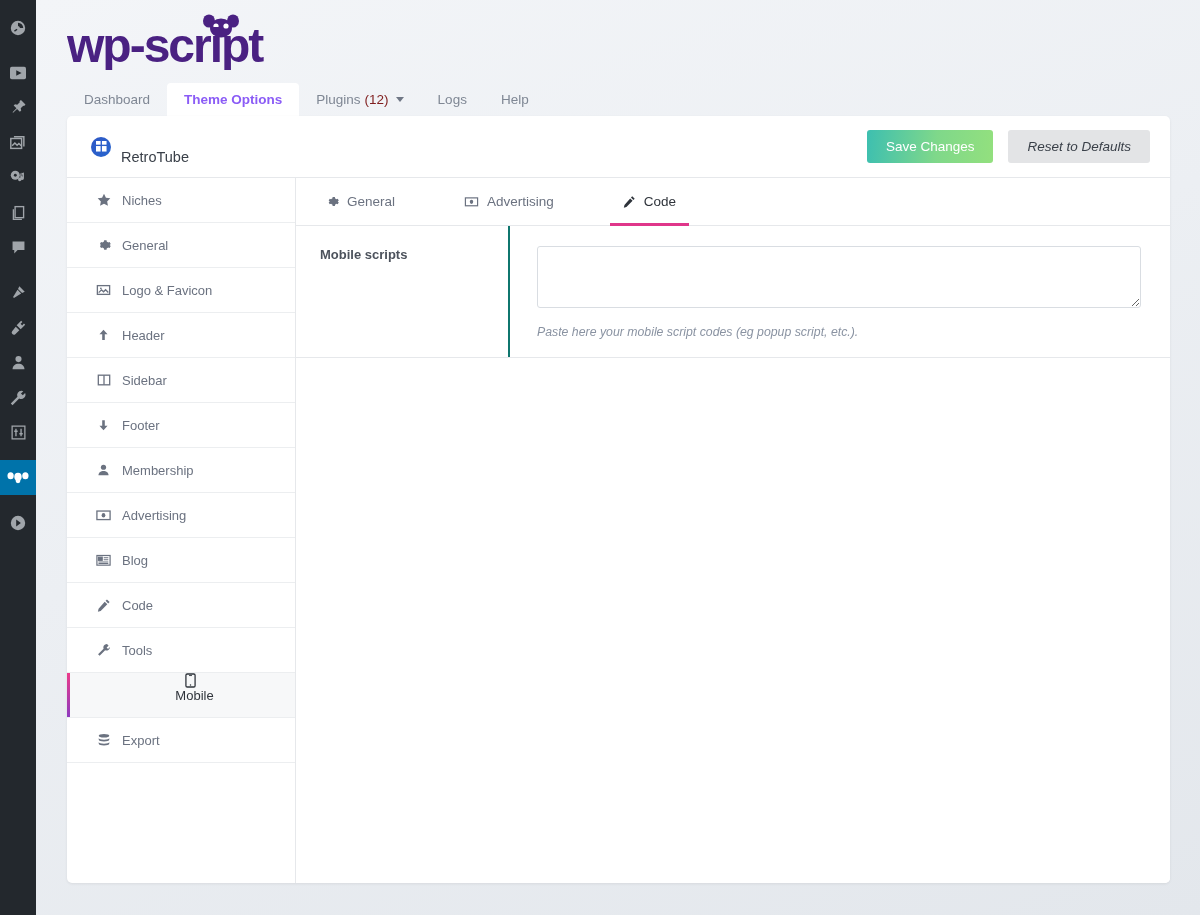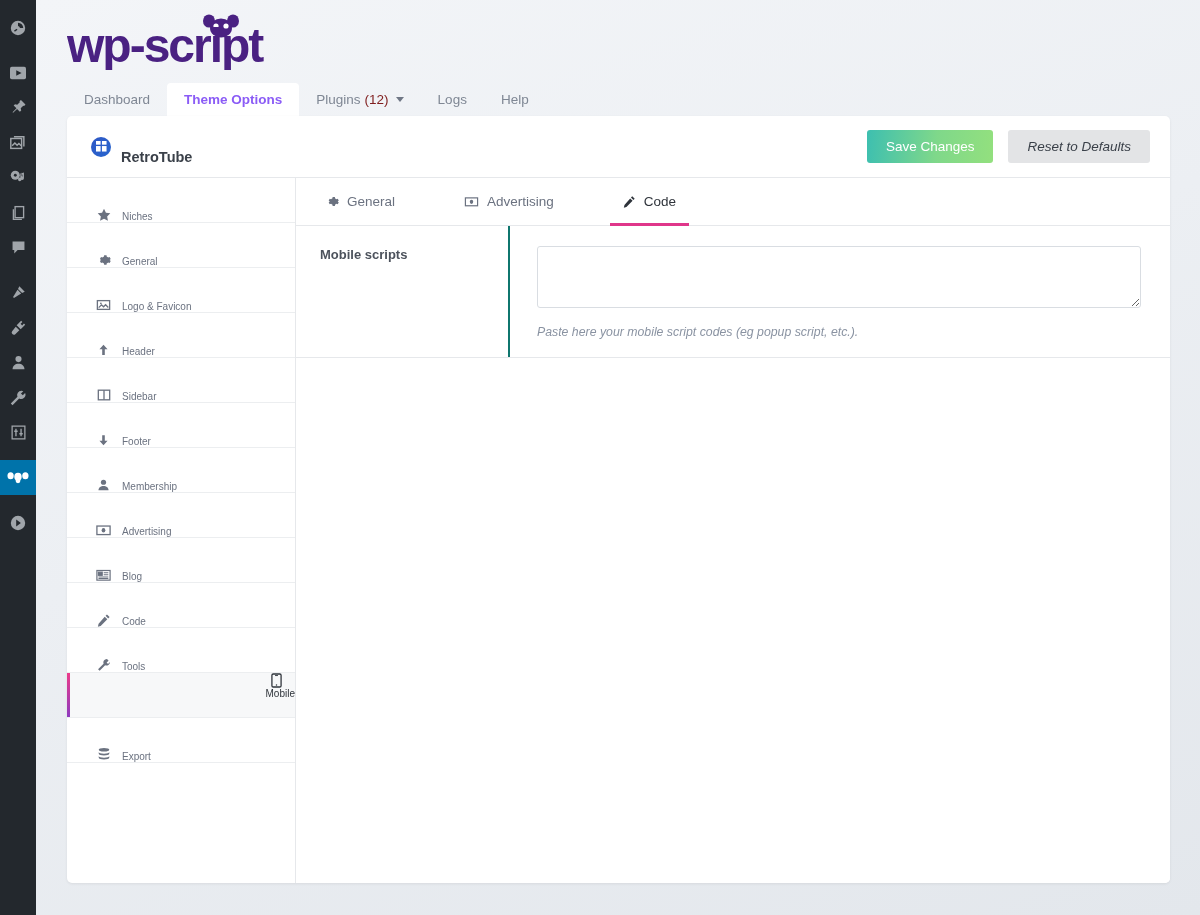--- a/index.html
+++ b/index.html
@@ -76,43 +76,43 @@
   #panel-head {
     position:relative; height:62px; border-bottom:1px solid #e6e8eb;
     display:flex; align-items:center; padding:0 20px 0 24px;
   }
   #theme-badge {
     width:20px; height:20px; border-radius:50%;
     background:linear-gradient(135deg,#2f57c4,#2766cf);
     display:flex; align-items:center; justify-content:center;
     margin-right:10px; flex:none;
   }
-  #theme-name { font-size:14.5px; font-weight:bold; color:#3a4049;margin-top:20px; }
+  #theme-name { font-size:14.5px; font-weight:normal; color:#3a4049;margin-top:20px; }
   #head-actions { margin-left:auto; display:flex; align-items:flex-start; gap:15px;}
   #btn-save {
     height:33px; padding:0 19px; border:none; border-radius:3px;
     background:linear-gradient(95deg,#3dbfb0 0%, #7fd88a 55%, #93e07e 100%);
     color:#ffffff; font-size:13.5px; font-family:inherit; cursor:pointer;
     white-space:nowrap;
   }
   #btn-reset {
     height:33px; padding:0 19px; border:none; border-radius:3px;
     background:#e3e4e6; color:#3a4049; font-size:13.5px;
     font-family:inherit; cursor:pointer; white-space:nowrap;font-style:italic;
   }
 
   
   #panel-body { display:flex; height:705px; }
 
   
   #leftnav { width:229px; flex:none; border-right:1px solid #e6e8eb; }
   .navitem {
-    position:relative; height:45px; display:flex; align-items:flex-end;
+    position:relative; height:45px; display:flex; align-items:center;
     padding-left:27px; border-bottom:1px solid #eceef0;
-    font-size:10px; color:#6b7280; cursor:pointer; background:#fff;
+    font-size:13px; color:#6b7280; cursor:pointer; background:#fff;
   }
   .navitem .nicon {
     width:19px; margin-right:9px; display:flex; align-items:center;
     justify-content:center; color:#6b7280; flex:none;
   }
   .navitem.active { background:#f7f8f9; color:#2f343b;flex-direction:column; }
   .navitem.active .nicon { color:#2f343b; }
   .navitem.active::before {
     content:""; position:absolute; left:0; top:0; bottom:0; width:3px;
     background:linear-gradient(180deg,#ec3b8a 0%, #8e3bbf 100%);

